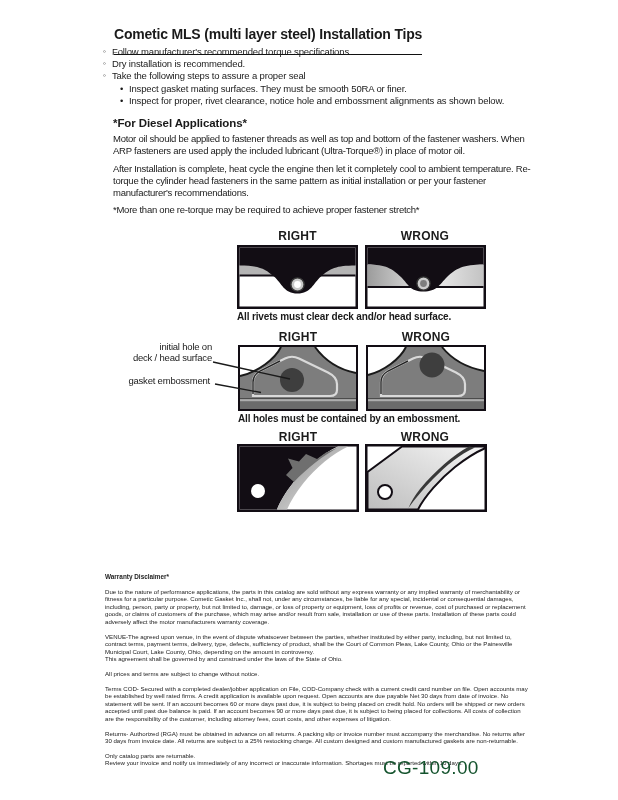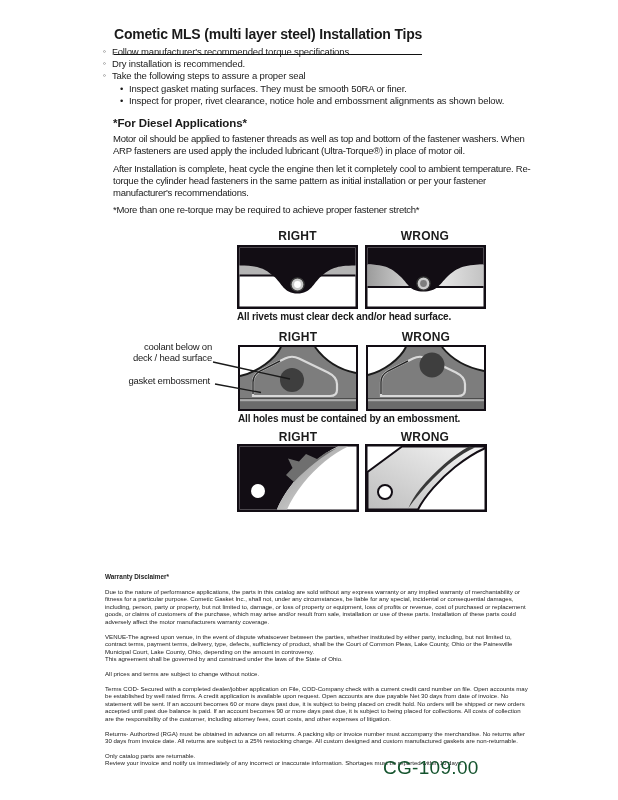--- a/index.html
+++ b/index.html
@@ -126,21 +126,21 @@
       <rect x="2" y="53" width="116" height="1.2" fill="#4b4b4b"></rect>
       <rect x="2" y="54.2" width="116" height="2.2" fill="#adadad"></rect>
       <rect x="2" y="56.4" width="116" height="7.6" fill="#6b6b6b"></rect>
       <path d="M15,51 V37 C15,32 17,29 22,26 L47,13.5 C52,11 56,11 61,13.5 L90,27.5 C96,30.5 99,34 99,39 V45 C99,49 96,51 92,51 Z" fill="none" stroke="#d9d9d9" stroke-width="2.2"></path>
       <path d="M15,49 V37 C15,32 17,29 22,26 L42,16" fill="none" stroke="#262626" stroke-width="1.4"></path>
       <circle cx="66" cy="20" r="12.5" fill="#3e3e3e"></circle>
     </svg>
   </div>
 
   <div class="abs ann" style="left:105px;top:341px;">
-    <div>coolant below on</div>
+    <div>initial hole on</div>
     <div>deck / head surface</div>
   </div>
   <div class="abs ann" style="left:103px;top:375px;">gasket embossment</div>
   <div class="abs" style="left:105px;top:336px;">
     <svg width="443" height="90" viewBox="0 0 443 90">
       <line x1="108" y1="26" x2="185" y2="43" stroke="#1a1a1a" stroke-width="1.3"></line>
       <line x1="110" y1="48" x2="156" y2="56.5" stroke="#1a1a1a" stroke-width="1.3"></line>
     </svg>
   </div>
   <div class="abs fig-caption" style="left:238px;top:413px;">All holes must be contained by an embossment.</div>

